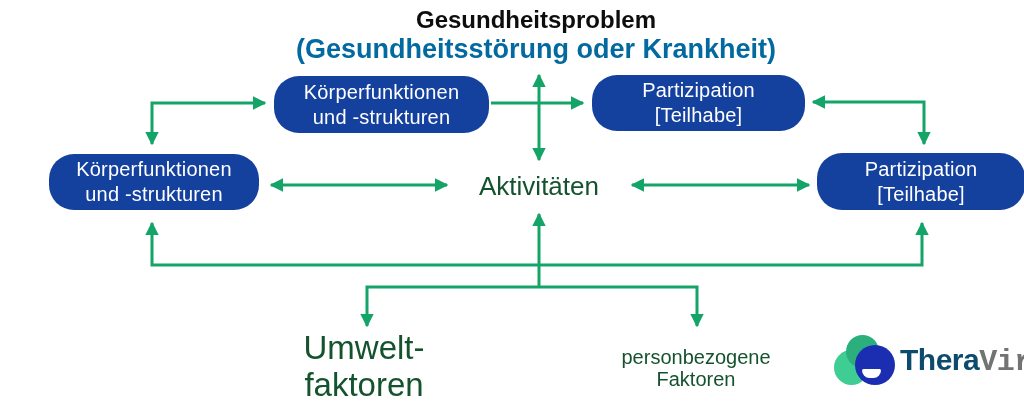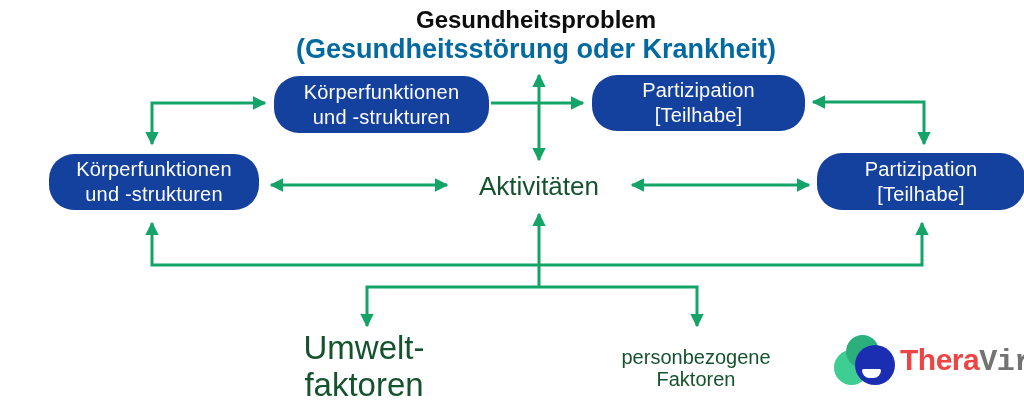--- a/index.html
+++ b/index.html
@@ -29,21 +29,21 @@
   svg.connectors{position:absolute;left:0;top:0;pointer-events:none;}
   
   .logo{position:absolute;left:798px;top:332px;width:220px;height:64px;}
   .logo .circ{position:absolute;border-radius:50%;}
   .c-light{left:2px;top:18px;width:35px;height:35px;background:#3ECD92;}
   .c-dark{left:14px;top:3px;width:33px;height:33px;background:#2BAF7D;}
   .c-blue{left:23px;top:13px;width:40px;height:40px;background:#1B2EB2;}
   .smile{position:absolute;left:30px;top:37px;width:19px;height:9px;background:#ffffff;
          border-radius:2px 2px 10px 10px;}
   .brand{position:absolute;left:68px;top:11px;font-size:30px;font-weight:700;letter-spacing:-0.5px;}
-  .brand .p1{color:#ef4444;}
+  .brand .p1{color:#0c4a6e;}
   .brand .p2{color:#737373;font-family:Liberation Mono, monospace;}
 </style>
 </head>
 <body>
 
 <div class="stage">
 
   <div class="title-block">
     <div class="title">Gesundheitsproblem</div>
     <div class="subtitle">(Gesundheitsstörung oder Krankheit)</div>

